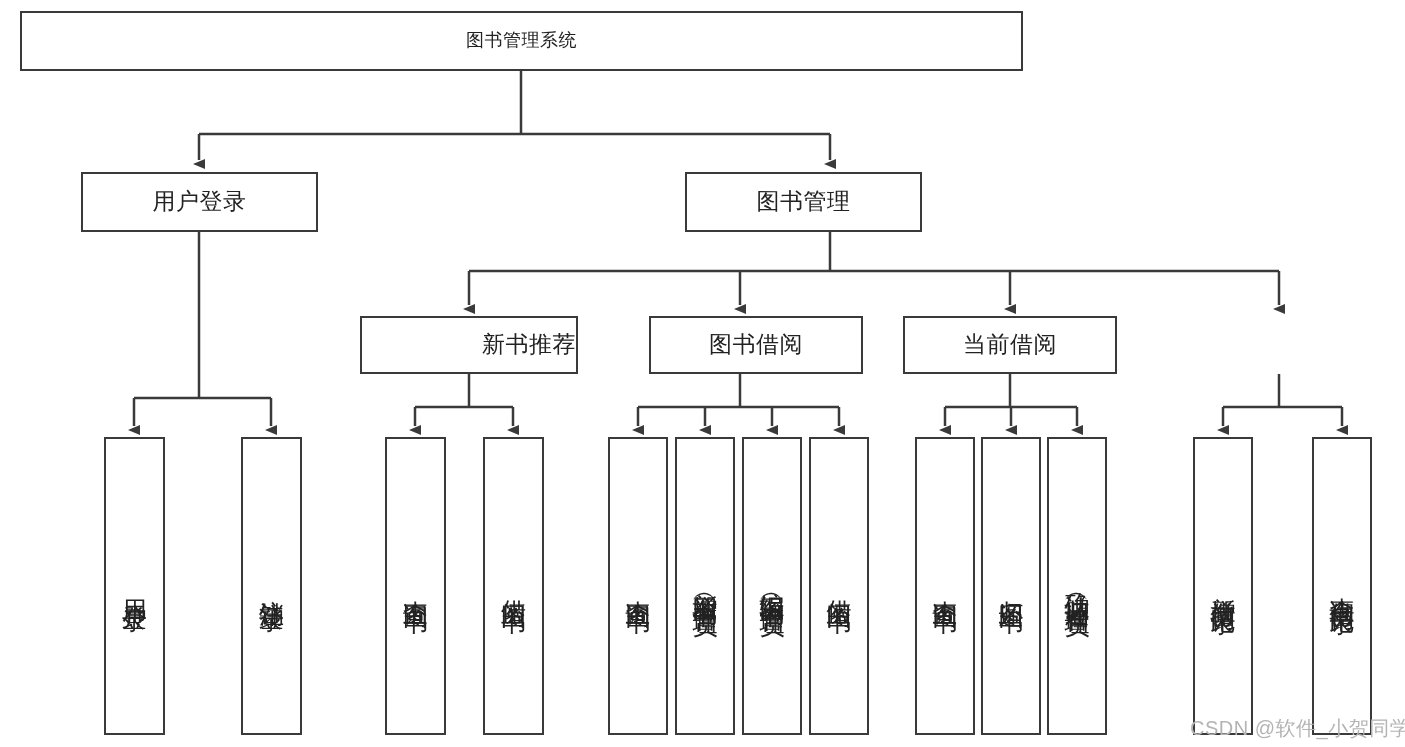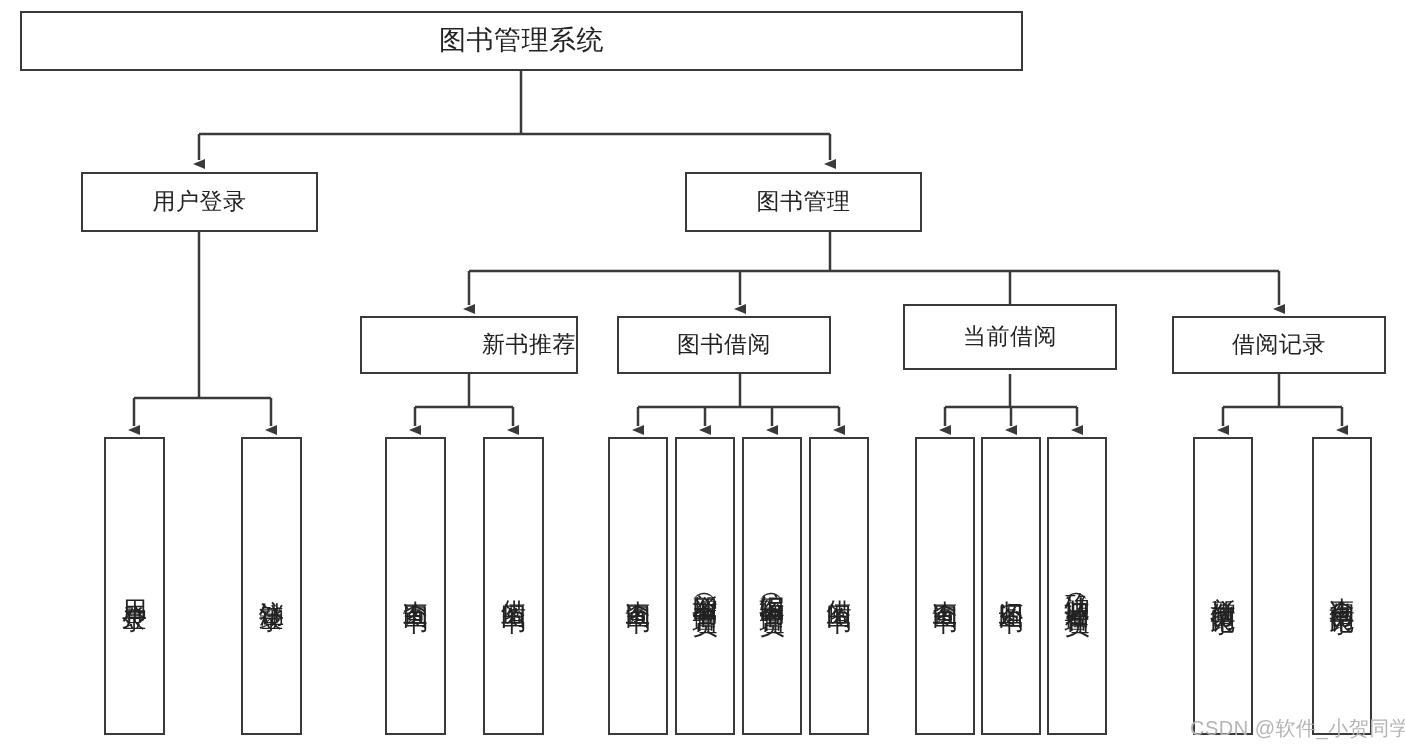--- a/index.html
+++ b/index.html
@@ -39,21 +39,21 @@
     display: block;
     text-align: center;
     line-height: 1.18;
     letter-spacing: 0.5px;
   }
   
   .node.horiz .label {
     writing-mode: horizontal-tb;
     font-size: 23px;
   }
-  .node.root .label { font-size: 27px; }
+  .node.root .label { font-size: 18px; }
   
   .node.vert {
     align-items: center;
     justify-content: center;
   }
   .node.vert .label {
     writing-mode: vertical-rl;
     text-orientation: upright;
     font-size: 25px;
     letter-spacing: 3px;
@@ -131,28 +131,25 @@
   <div class="node horiz" style="left:81px; top:172px; width:237px; height:60px;">
     <span class="label">用户登录</span>
   </div>
   <div class="node horiz" style="left:685px; top:172px; width:237px; height:60px;">
     <span class="label">图书管理</span>
   </div>
 
   <div class="node horiz" style="left:360px; top:316px; width:218px; height:58px;justify-content:flex-end;">
     <span class="label">新书推荐</span>
   </div>
-  <div class="node horiz" style="left:617px; top:316px; width:214px; height:58px;">
+  <div class="node horiz" style="left:649px; top:316px; width:214px; height:58px;">
     <span class="label">图书借阅</span>
   </div>
-  <div class="node horiz" style="left:903px; top:304px; width:214px; height:66px;font-family:Liberation Serif, serif;">
+  <div class="node horiz" style="left:903px; top:316px; width:214px; height:58px;font-family:Liberation Serif, serif;">
     <span class="label">当前借阅</span>
-  </div>
-  <div class="node horiz" style="left:1172px; top:316px; width:214px; height:58px;">
-    <span class="label">借阅记录</span>
   </div>
 
   <div class="node vert" style="left:104px; top:437px; width:61px; height:298px;">
     <span class="label">用户登录</span>
   </div>
   <div class="node vert" style="left:241px; top:437px; width:61px; height:298px;">
     <span class="label">注销登录</span>
   </div>
 
   <div class="node vert" style="left:385px; top:437px; width:61px; height:298px;">

